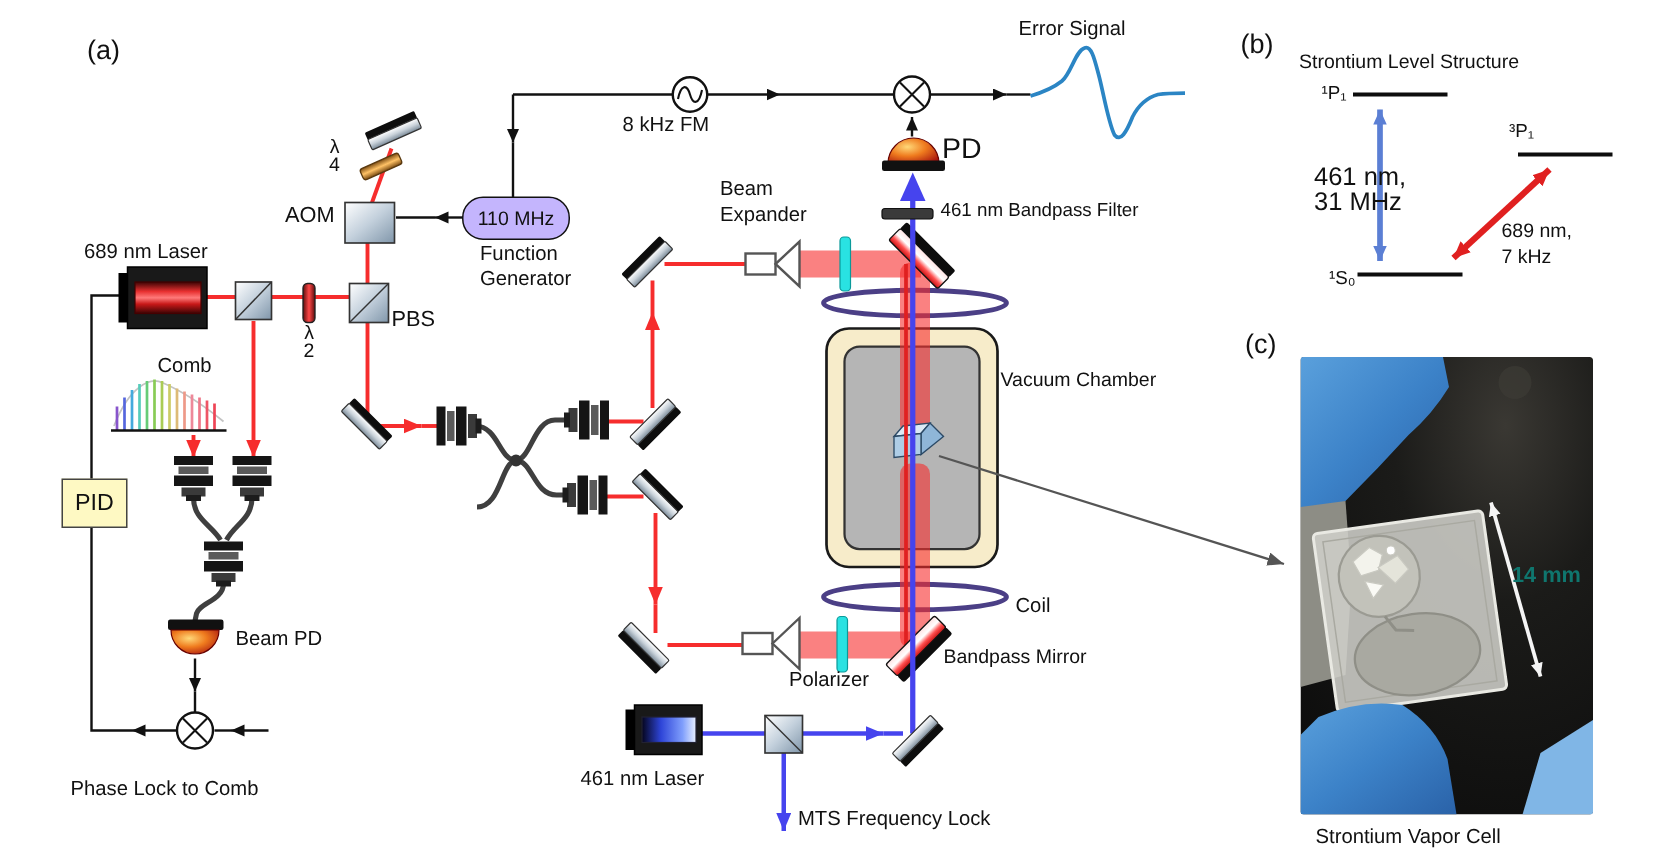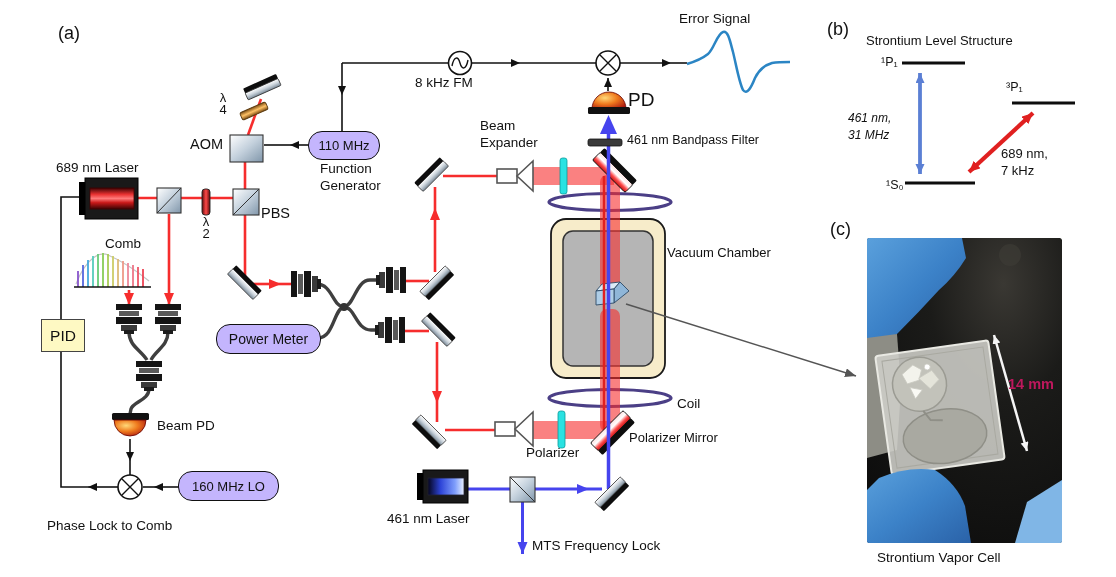--- a/index.html
+++ b/index.html
@@ -10,21 +10,21 @@
   .tag{font-size:18px;}
   .big{font-size:19px;}
   .small{font-size:12.5px;}
   .ctr{text-align:left;}
   .oval{position:absolute;border:1.6px solid #111;border-radius:14px;background:#c4b5fd;
         display:flex;align-items:center;justify-content:center;font-size:13px;}
   .box{position:absolute;border:1.4px solid #444;background:#fef9c3;
        display:flex;align-items:center;justify-content:center;font-size:15.5px;}
   .stack{position:absolute;width:18px;text-align:center;font-size:13px;line-height:12px;}
   .two{line-height:16.5px;}
-  .wht{color:#be185d;font-weight:bold;font-size:14.5px;}
+  .wht{color:#0f766e;font-weight:bold;font-size:14.5px;}
 </style>
 </head>
 <body>
 
 <div id="canvas">
 
 <svg id="gfx" width="1116" height="577" viewBox="0 0 1116 577">
   <defs>
     <linearGradient id="cubeG" x1="0" y1="0" x2="1" y2="1">
       <stop offset="0" stop-color="#ffffff"></stop>
@@ -357,21 +357,20 @@
     <polygon points="160,264 195,242 195,305 148,305" fill="#80b6e6"></polygon>
     <line x1="127" y1="97" x2="160" y2="213" stroke="#f5f5f5" stroke-width="2.5" marker-start="url(#mw)" marker-end="url(#mw)"></line>
   </g>
 </svg>
 
 <div class="lbl tag" style="left:58px;top:26px;">(a)</div>
 <div class="lbl" style="left:56px;top:160px;">689 nm Laser</div>
 <div class="lbl" style="left:105px;top:236px;">Comb</div>
 <div class="box" style="left:41px;top:319px;width:42px;height:31px;">PID</div>
 <div class="lbl" style="left:157px;top:418px;">Beam PD</div>
-<div class="oval" style="left:178px;top:471px;width:99px;height:28px;">160 MHz LO</div>
 <div class="lbl" style="left:47px;top:518px;">Phase Lock to Comb</div>
 <div class="lbl" style="left:190px;top:137px;font-size:14.5px;">AOM</div>
 <div class="lbl" style="left:261px;top:206px;font-size:14.5px;">PBS</div>
 <div class="stack" style="left:214px;top:92px;">
   <div>λ</div>
   <div>4</div>
 </div>
 <div class="stack" style="left:197px;top:216px;">
   <div>λ</div>
   <div>2</div>
@@ -382,34 +381,33 @@
   <div>Generator</div>
 </div>
 <div class="lbl" style="left:415px;top:75px;">8 kHz FM</div>
 <div class="lbl" style="left:679px;top:11px;">Error Signal</div>
 <div class="lbl big" style="left:628px;top:92px;">PD</div>
 <div class="lbl small" style="left:627px;top:133px;">461 nm Bandpass Filter</div>
 <div class="lbl ctr two" style="left:480px;top:118px;width:76px;">
   <div>Beam</div>
   <div>Expander</div>
 </div>
-<div class="oval" style="left:216px;top:324px;width:103px;height:28px;font-size:14px;">Power Meter</div>
 <div class="lbl" style="left:667px;top:245px;font-size:13px;">Vacuum Chamber</div>
 <div class="lbl" style="left:677px;top:396px;">Coil</div>
-<div class="lbl" style="left:629px;top:430px;font-size:13px;">Polarizer Mirror</div>
+<div class="lbl" style="left:629px;top:430px;font-size:13px;">Bandpass Mirror</div>
 <div class="lbl" style="left:526px;top:445px;">Polarizer</div>
 <div class="lbl" style="left:387px;top:511px;">461 nm Laser</div>
 <div class="lbl" style="left:532px;top:538px;">MTS Frequency Lock</div>
 
 <div class="lbl tag" style="left:827px;top:22px;">(b)</div>
 <div class="lbl" style="left:866px;top:33px;font-size:13px;">Strontium Level Structure</div>
 <div class="lbl small" style="left:881px;top:55px;">¹P₁</div>
 <div class="lbl small" style="left:1006px;top:80px;">³P₁</div>
 <div class="lbl small" style="left:886px;top:178px;">¹S₀</div>
-<div class="lbl two" style="left:848px;top:110px;font-size:12px;font-style:italic;">
+<div class="lbl two" style="left:876px;top:110px;font-size:17px;">
   <div>461 nm,</div>
   <div>31 MHz</div>
 </div>
 <div class="lbl two" style="left:1001px;top:146px;font-size:13px;">
   <div>689 nm,</div>
   <div>7 kHz</div>
 </div>
 
 <div class="lbl tag" style="left:830px;top:222px;">(c)</div>
 <div class="lbl wht" style="left:1008px;top:377px;">14 mm</div>

